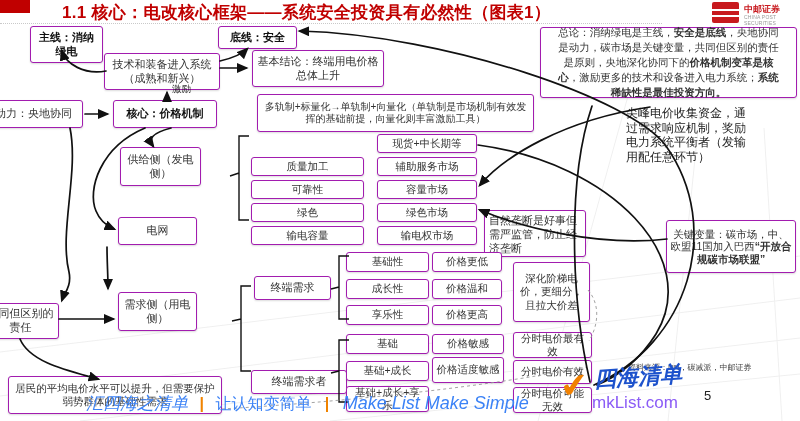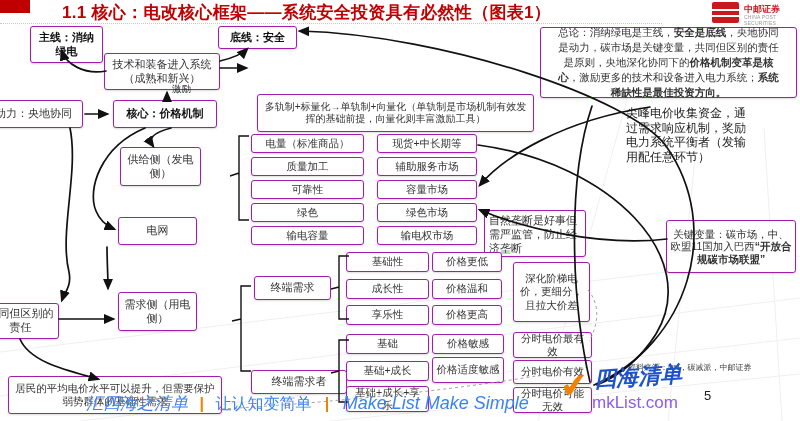--- a/index.html
+++ b/index.html
@@ -48,33 +48,33 @@
 
   <div class="box" style="left:540px;top:27px;width:257px;height:71px;font-size:10.5px;line-height:1.42;padding:3px 13px;">
     <div>
       <span>总论：消纳绿电是主线，</span><b>安全是底线</b><span>，央地协同是动力，碳市场是关键变量，共同但区别的责任是原则，央地深化协同下的</span><b>价格机制变革是核心</b><span>，激励更多的技术和设备进入电力系统；</span><b>系统稀缺性是最佳投资方向。</b>
     </div>
   </div>
 
   <div class="box bold" style="left:30px;top:26px;width:73px;height:37px;">主线：消纳绿电</div>
   <div class="box bold" style="left:218px;top:26px;width:79px;height:23px;">底线：安全</div>
   <div class="box" style="left:104px;top:53px;width:116px;height:37px;">技术和装备进入系统（成熟和新兴）</div>
+  <div class="box" style="left:252px;top:50px;width:132px;height:37px;">基本结论：终端用电价格总体上升</div>
   <div class="box" style="left:-16px;top:100px;width:99px;height:28px;">动力：央地协同</div>
   <div class="box bold" style="left:113px;top:100px;width:104px;height:28px;">核心：价格机制</div>
   <div class="abs" style="left:172px;top:83px;font-size:9.5px;color:#222;z-index:4;">激励</div>
   <div class="box" style="left:257px;top:94px;width:277px;height:38px;font-size:10px;">多轨制+标量化→单轨制+向量化（单轨制是市场机制有效发挥的基础前提，向量化则丰富激励工具）</div>
   <div class="box" style="left:120px;top:147px;width:81px;height:39px;">供给侧（发电侧）</div>
   <div class="box" style="left:118px;top:217px;width:79px;height:28px;">电网</div>
   <div class="box" style="left:118px;top:292px;width:79px;height:39px;text-align:center;">需求侧（用电侧）</div>
   <div class="box" style="left:-18px;top:303px;width:77px;height:36px;">共同但区别的责任</div>
   <div class="box" style="left:254px;top:276px;width:77px;height:24px;">终端需求</div>
   <div class="box" style="left:251px;top:370px;width:96px;height:24px;">终端需求者</div>
   <div class="box" style="left:8px;top:376px;width:214px;height:38px;font-size:10.5px;">居民的平均电价水平可以提升，但需要保护弱势群体的基础性需求</div>
 
-  <div class="box" style="left:251px;top:134px;width:113px;height:19px;font-size:10.5px;">电量（标准商品）</div>
   <div class="box" style="left:251px;top:157px;width:113px;height:19px;font-size:10.5px;">质量加工</div>
   <div class="box" style="left:251px;top:180px;width:113px;height:19px;font-size:10.5px;">可靠性</div>
   <div class="box" style="left:251px;top:203px;width:113px;height:19px;font-size:10.5px;">绿色</div>
   <div class="box" style="left:251px;top:226px;width:113px;height:19px;font-size:10.5px;">输电容量</div>
 
   <div class="box" style="left:377px;top:134px;width:100px;height:19px;font-size:10.5px;">现货+中长期等</div>
   <div class="box" style="left:377px;top:157px;width:100px;height:19px;font-size:10.5px;">辅助服务市场</div>
   <div class="box" style="left:377px;top:180px;width:100px;height:19px;font-size:10.5px;">容量市场</div>
   <div class="box" style="left:377px;top:203px;width:100px;height:19px;font-size:10.5px;">绿色市场</div>
   <div class="box" style="left:377px;top:226px;width:100px;height:19px;font-size:10.5px;">输电权市场</div>

